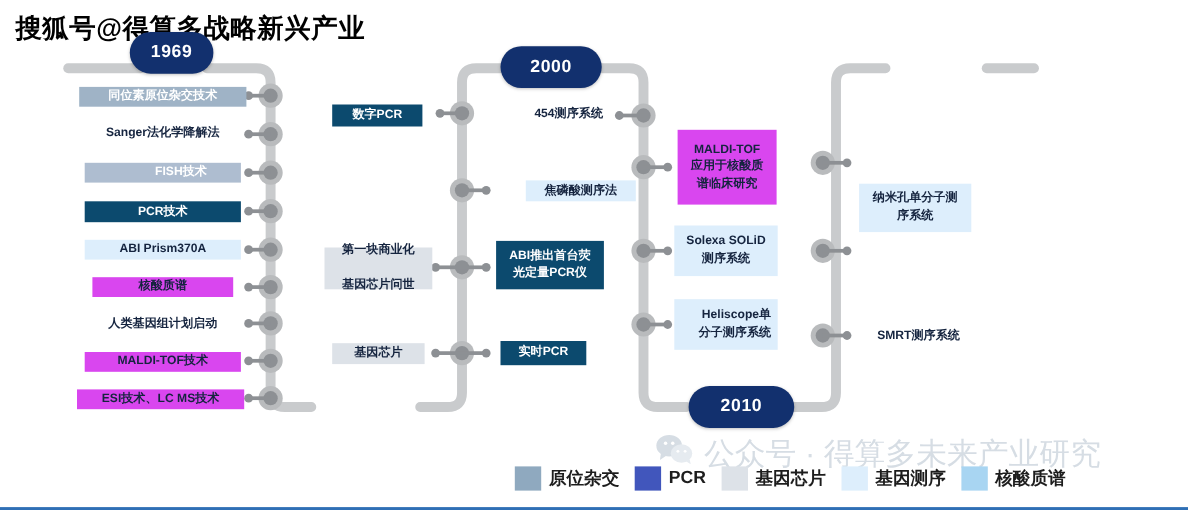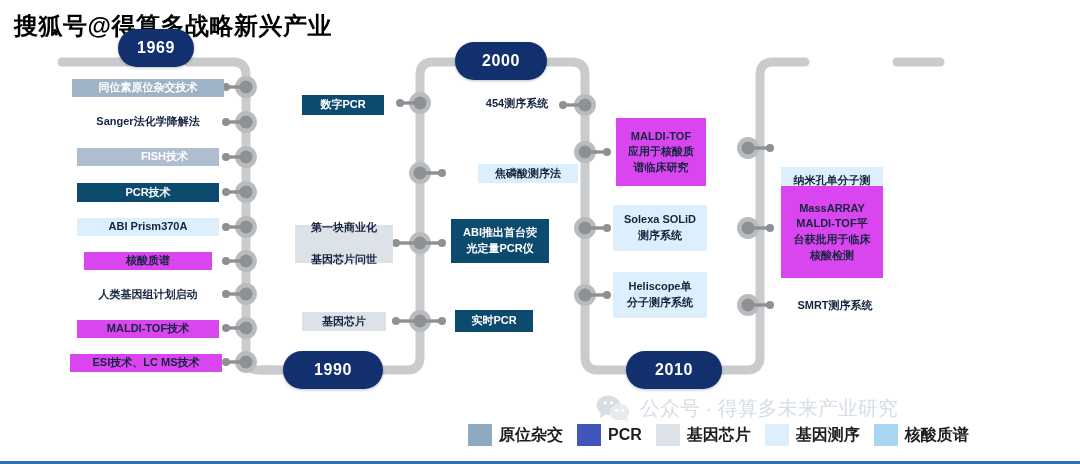--- a/index.html
+++ b/index.html
@@ -66,22 +66,22 @@
     display:flex;align-items:center;gap:14px;
     z-index:7;
   }
   .legend-item{display:flex;align-items:center;gap:7px;}
   .legend-swatch{width:24px;height:22px;display:block;}
   .legend-label{font-size:16px;font-weight:700;color:#1d1d1d;white-space:nowrap;}
 
   
   .wm{
     position:absolute;left:596px;top:394px;
-    display:flex;align-items:center;gap:10px;
-    color:#d6dde4;font-size:20px;font-weight:400;
+    display:flex;gap:10px;
+    color:#d6dde4;font-size:28px;font-weight:400;
     white-space:nowrap;z-index:3;pointer-events:none;
   }
   .wm-icon{width:34px;height:28px;flex:0 0 auto;}
   .bottom-rule{
     position:absolute;left:0;top:461px;width:1080px;height:3px;
     background:#2f6fb5;z-index:8;
   }
 </style>
 </head>
 <body>
@@ -241,23 +241,20 @@
           <circle cx="748" cy="305" r="6.5" fill="#8d9094"></circle>
         <line x1="748" y1="305" x2="768" y2="305" stroke="#8d9094" stroke-width="3.4"></line>
         <circle cx="770" cy="305" r="4" fill="#8d9094"></circle>
       </g>
     </g>
   </svg>
 
   <div class="year-badge" style="left:118px;top:29px;width:76px;height:38px;">
     <span>1969</span>
   </div>
-  <div class="year-badge" style="left:283px;top:351px;width:100px;height:38px;">
-    <span>1990</span>
-  </div>
   <div class="year-badge" style="left:455px;top:42px;width:92px;height:38px;">
     <span>2000</span>
   </div>
   <div class="year-badge" style="left:626px;top:351px;width:96px;height:38px;">
     <span>2010</span>
   </div>
 
   <div class="chip cat-insitu" style="left:72px;top:79px;width:152px;height:18px;">
     <span>同位素原位杂交技术</span>
   </div>
@@ -313,34 +310,28 @@
 
   <div class="chip cat-ms" style="left:616px;top:118px;width:90px;height:68px;">
     <span>MALDI-TOF</span>
     <span>应用于核酸质</span>
     <span>谱临床研究</span>
   </div>
   <div class="chip cat-seq" style="left:613px;top:205px;width:94px;height:46px;">
     <span>Solexa SOLiD</span>
     <span>测序系统</span>
   </div>
-  <div class="chip cat-seq" style="left:613px;top:272px;width:94px;height:46px;">
+  <div class="chip cat-seq" style="left:613px;top:272px;width:94px;height:46px;align-items:flex-end;">
     <span>Heliscope单</span>
     <span>分子测序系统</span>
   </div>
 
   <div class="chip cat-seq" style="left:781px;top:127px;width:102px;height:44px;margin-top:40px;">
     <span>纳米孔单分子测</span>
     <span>序系统</span>
-  </div>
-  <div class="chip cat-ms" style="left:781px;top:186px;width:102px;height:92px;">
-    <span>MassARRAY</span>
-    <span>MALDI-TOF平</span>
-    <span>台获批用于临床</span>
-    <span>核酸检测</span>
   </div>
   <div class="chip cat-none" style="left:781px;top:297px;width:108px;height:18px;">
     <span>SMRT测序系统</span>
   </div>
 
   <div class="wm">
     <svg class="wm-icon" viewBox="0 0 36 30">
       <ellipse cx="13" cy="12" rx="12.5" ry="10.5" fill="#d6dde4"></ellipse>
       <path d="M5 19 L4 26 L10.5 21.5 Z" fill="#d6dde4"></path>
       <ellipse cx="25" cy="19.5" rx="10.5" ry="9" fill="#e6ebf0"></ellipse>

